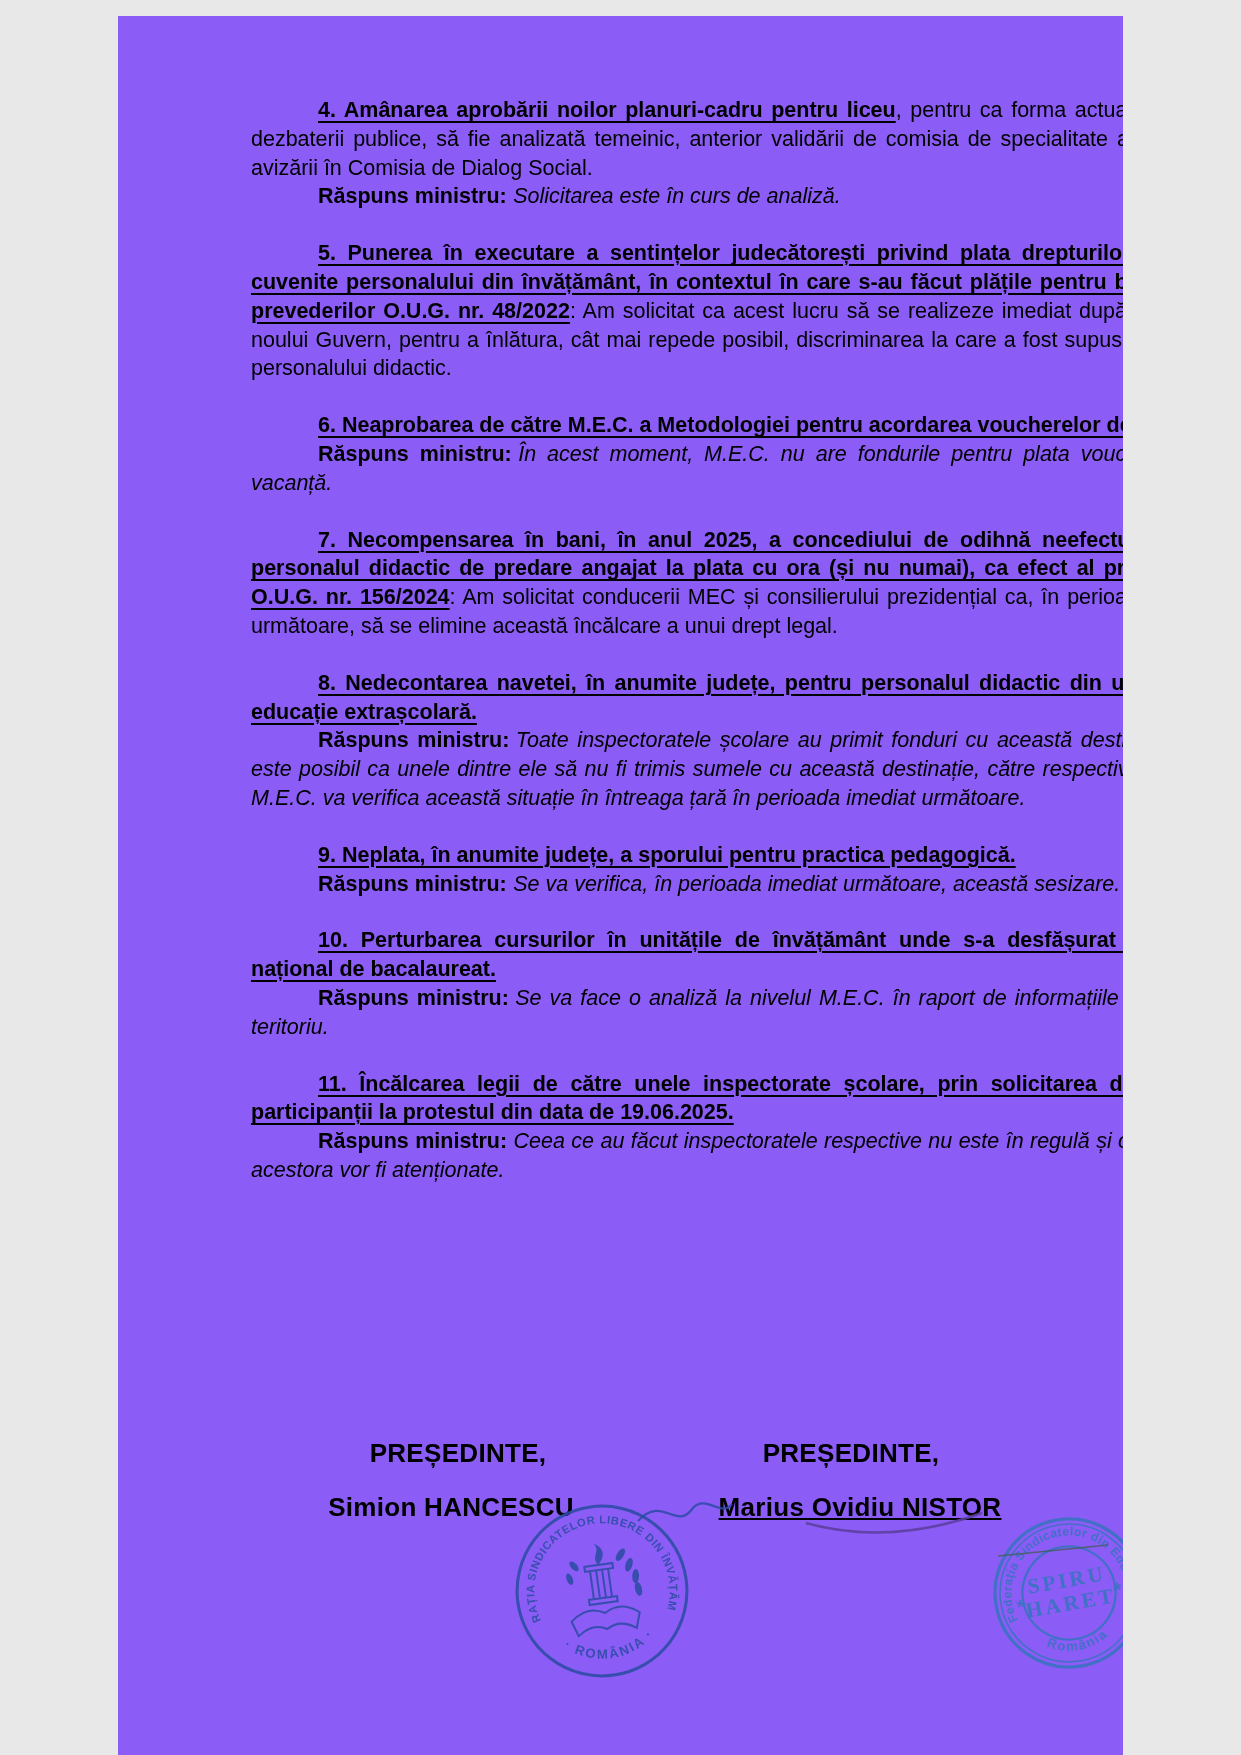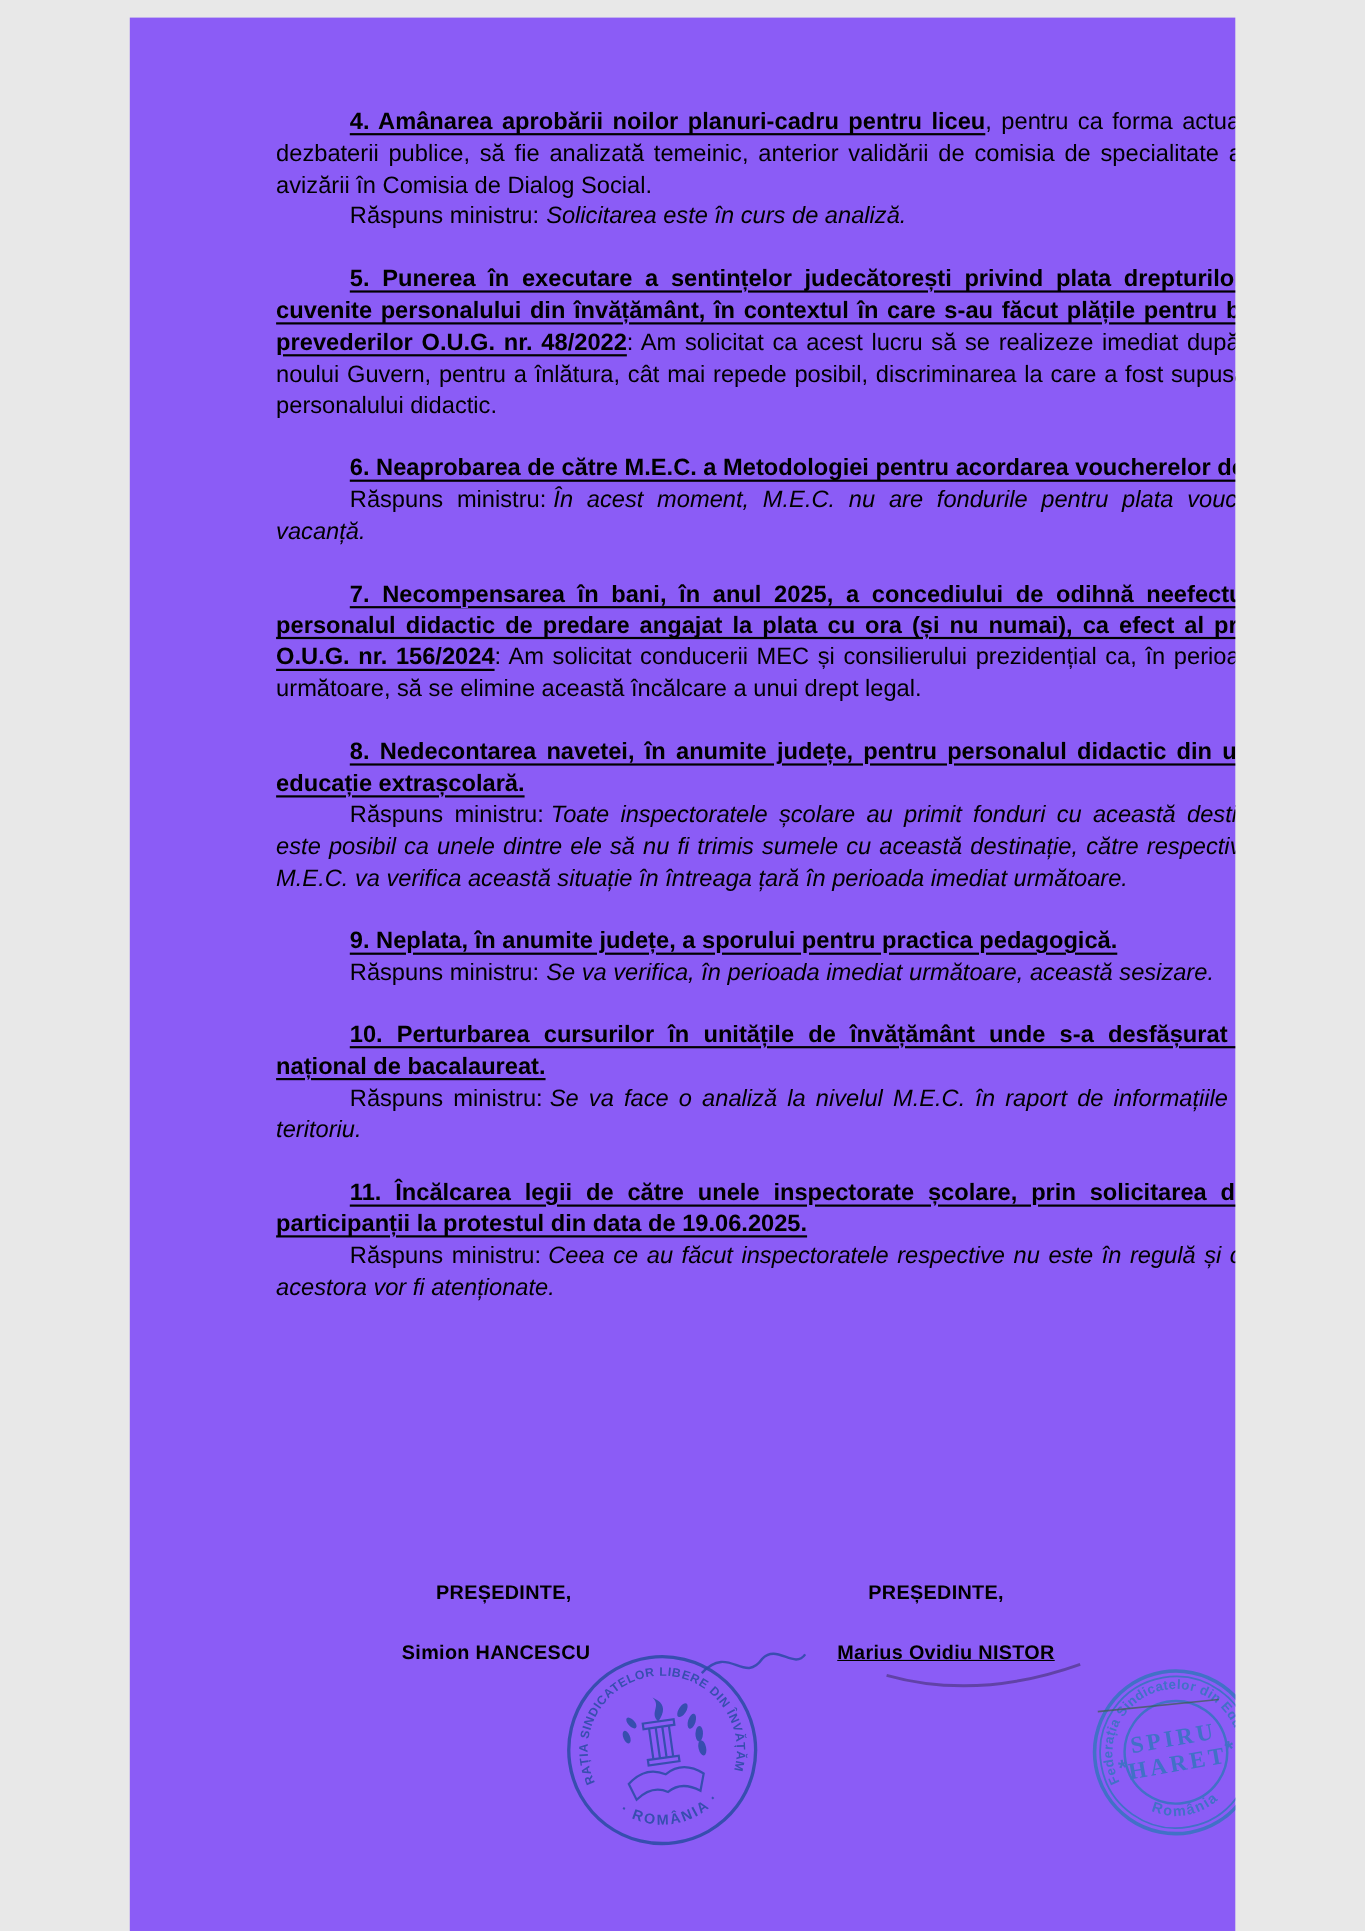--- a/index.html
+++ b/index.html
@@ -22,28 +22,28 @@
   }
   .item{margin-bottom:28px;}
   .item:last-child{margin-bottom:0;}
   .para{margin:0;text-indent:67px;text-align:justify;}
   .heading{
     font-weight:700;
     text-decoration:underline;
     text-decoration-thickness:2.2px;
     text-underline-offset:3.5px;
   }
-  .resp-label{font-weight:400;}
+  .resp-label{font-weight:700;}
   .resp-text{font-style:italic;margin-left:0.3em;}
   .sig-title,.sig-name{
     position:absolute;
     width:340px;
     text-align:center;
     font-weight:700;
-    font-size:18px;
+    font-size:26px;
     letter-spacing:0.3px;
   }
   .stamp{position:absolute;}
   .overlay{position:absolute;inset:0;pointer-events:none;}
 </style>
 </head>
 <body>
 
 <div class="page">
 

